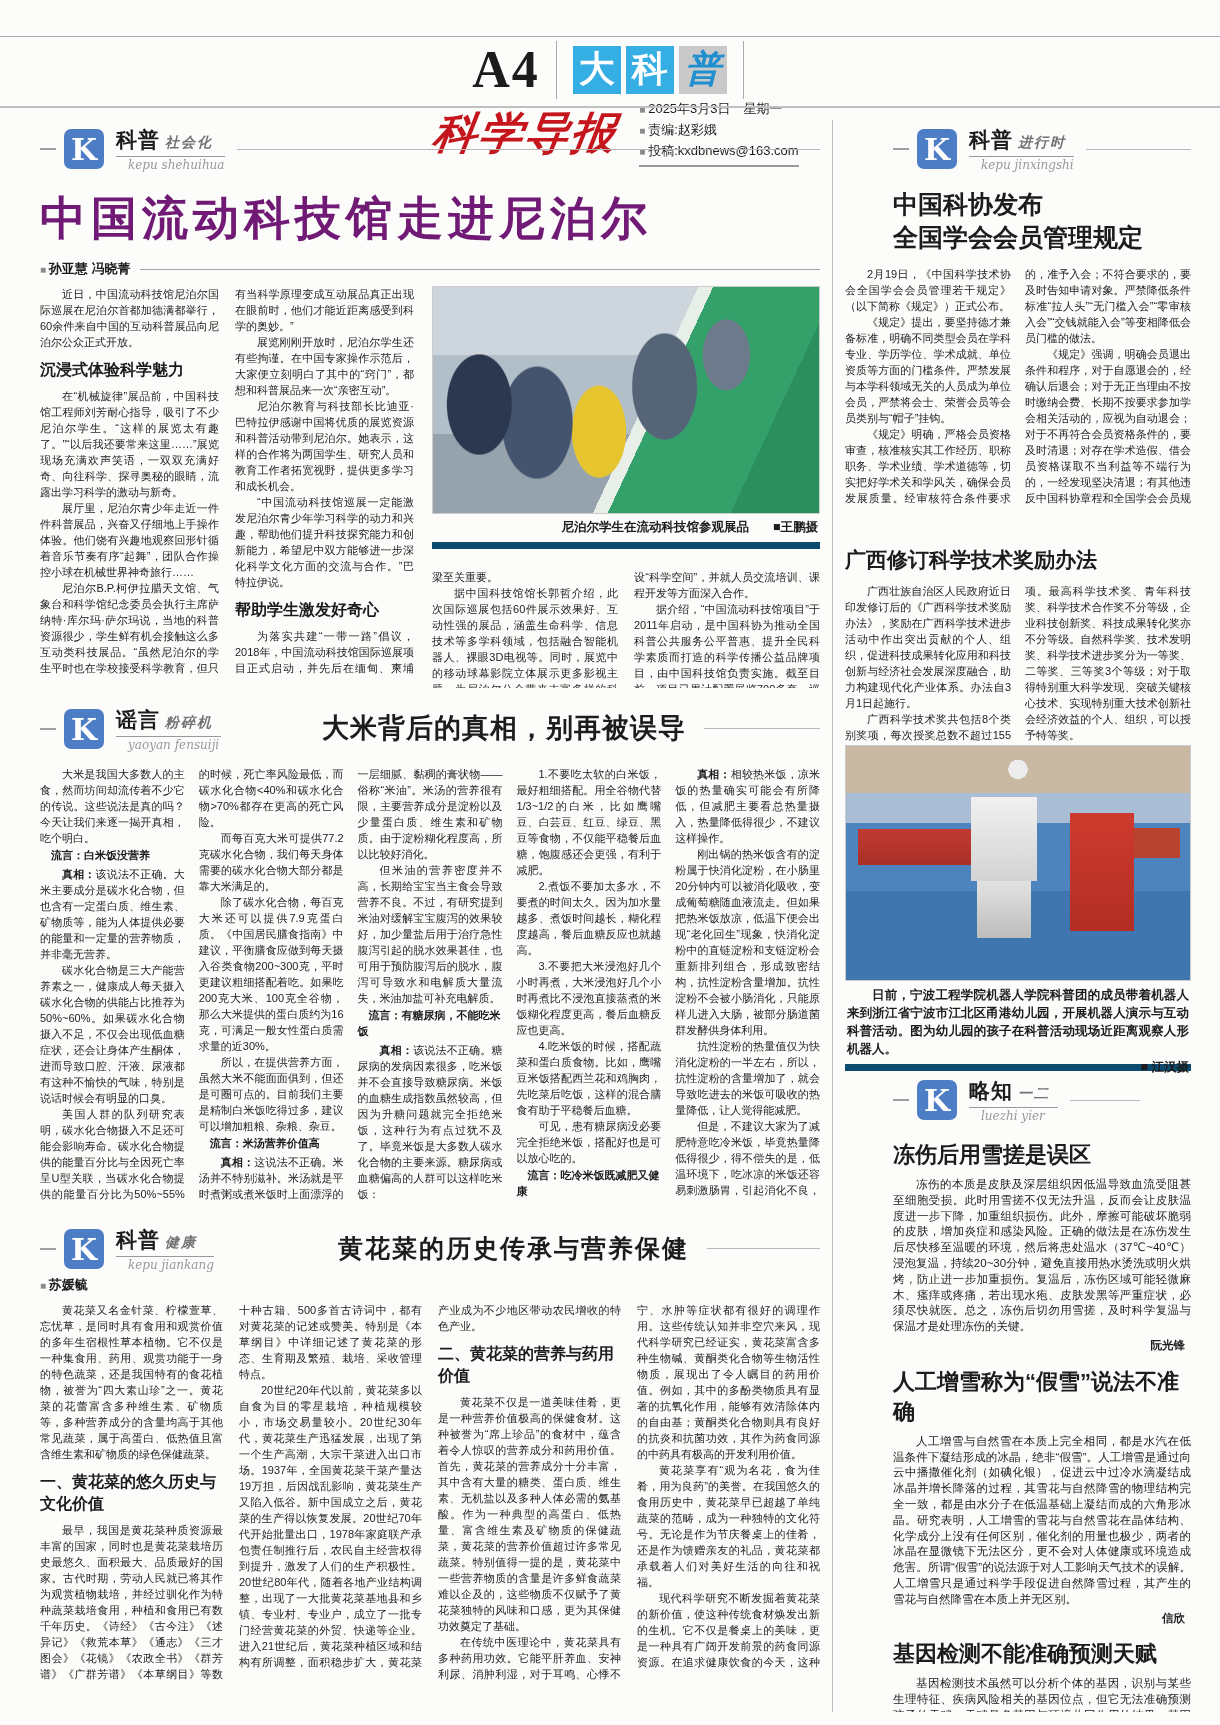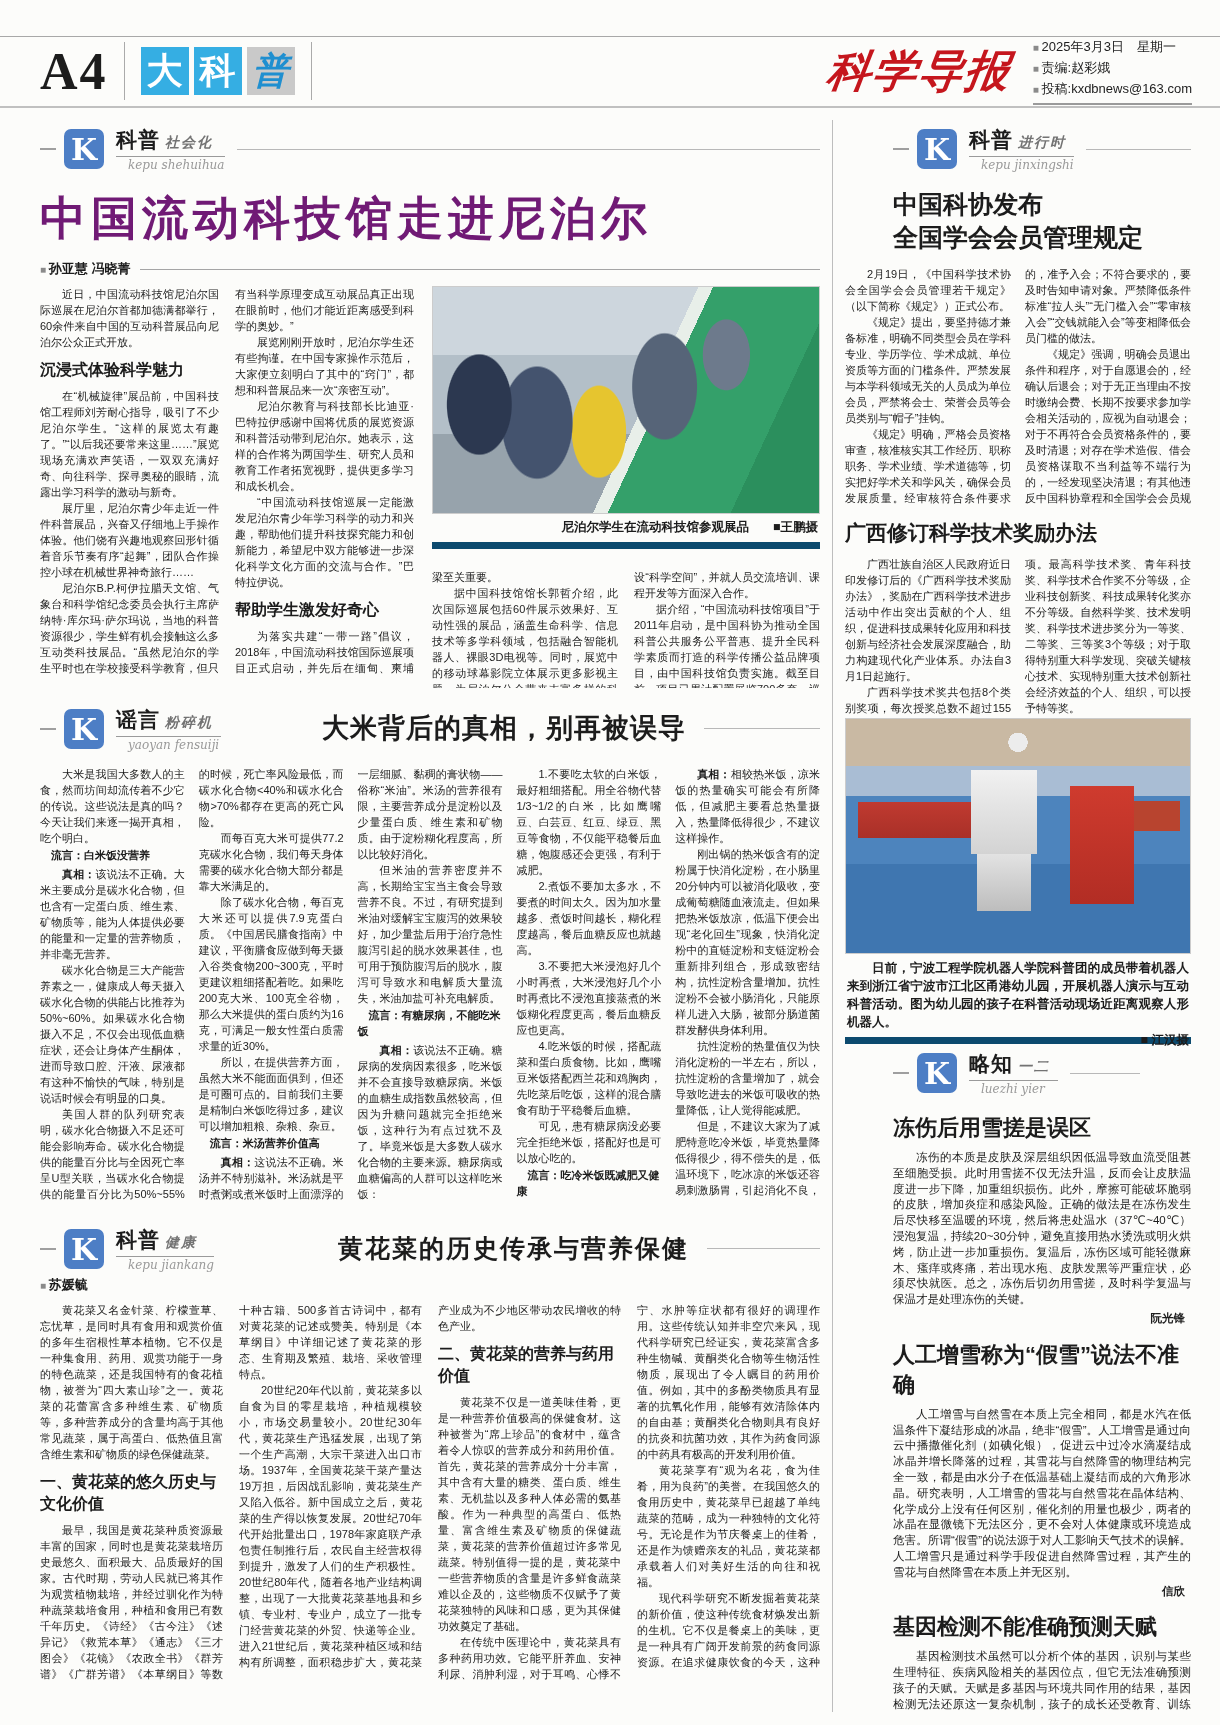--- a/index.html
+++ b/index.html
@@ -1,20 +1,20 @@
 <!DOCTYPE html>
 <html><head>
 <meta charset="utf-8">
 <style>
   html,body{margin:0;padding:0;background:#9a9a9a;}
   .page{position:relative;width:1220px;height:1725px;margin:0 auto;background:#fcfcfa;
         font-family:"Liberation Sans","DejaVu Sans",sans-serif;color:#1c1c1c;overflow:hidden;}
   .topline{position:absolute;top:36px;left:0;right:0;height:1px;background:#a8a8a8;}
   
-  .masthead{position:absolute;top:40px;left:40px;right:28px;height:62px;display:flex;justify-content:space-between;align-items:center;}
+  .masthead{position:absolute;top:40px;left:40px;right:28px;height:62px;display:flex;justify-content:space-between;align-items:center;flex-direction:column;}
   .mh-left{display:flex;align-items:center;}
   .pageno{font-family:"Liberation Serif","DejaVu Serif",serif;font-weight:bold;font-size:52px;letter-spacing:2px;}
   .vline{width:1px;height:58px;background:#aaa;margin:0 16px;}
   .logo{display:flex;gap:5px;}
   .logo-tile{width:48px;height:48px;display:flex;align-items:center;justify-content:center;
              font-weight:900;font-size:36px;color:#fff;background:#35aee3;}
   .logo-tile.alt{background:#c9c9c9;color:#1f8fd0;font-family:"DejaVu Serif",serif;font-style:italic;}
   .mh-right{display:flex;align-items:center;gap:22px;}
   .paper-name{color:#c5161d;font-family:"DejaVu Serif","Liberation Serif",serif;
               font-style:italic;font-weight:bold;font-size:44px;transform:skewX(-8deg);letter-spacing:2px;}
@@ -74,21 +74,21 @@
   .a2-tailrule{flex:1;height:1px;background:#b8b8b8;margin-left:18px;}
   .a2-body{column-count:5;column-gap:14px;height:444px;overflow:hidden;margin-top:10px;}
   
   .a3{margin-top:10px;}
   .a3-headline{font-size:25px;font-weight:900;letter-spacing:2px;margin:0 0 0 30px;}
   .a3-body{column-count:4;column-gap:16px;height:392px;overflow:hidden;margin-top:8px;}
   
   .right-region .badge{margin-left:48px;}
   .r1-headline{font-size:25px;font-weight:900;line-height:1.32;margin:12px 0 12px 48px;}
   .r1-body{column-count:2;column-gap:14px;height:248px;overflow:hidden;}
-  .r2-headline{font-size:21px;font-weight:900;margin:5px 0 9px;}
+  .r2-headline{font-size:21px;font-weight:900;margin:32px 0 9px;}
   .r2-body{column-count:2;column-gap:14px;height:162px;overflow:hidden;}
   .r3-headline{font-size:22px;font-weight:900;margin:16px 0 9px;}
   .photo2{height:234px;border:1px solid #ccc;
     background-image:
       radial-gradient(16px 16px at 50% 10%, #ececec 0 60%, rgba(0,0,0,0) 61%),
       linear-gradient(#f1f1f1,#d3d3d3),
       linear-gradient(#e3e3e3,#bdbdbd),
       linear-gradient(#cf3b2e,#b22d24),
       linear-gradient(#c03a30,#a93028),
       linear-gradient(#b8442f,#b8442f),

